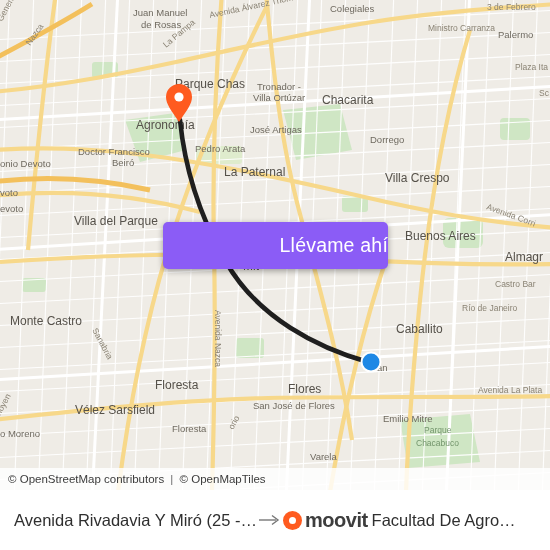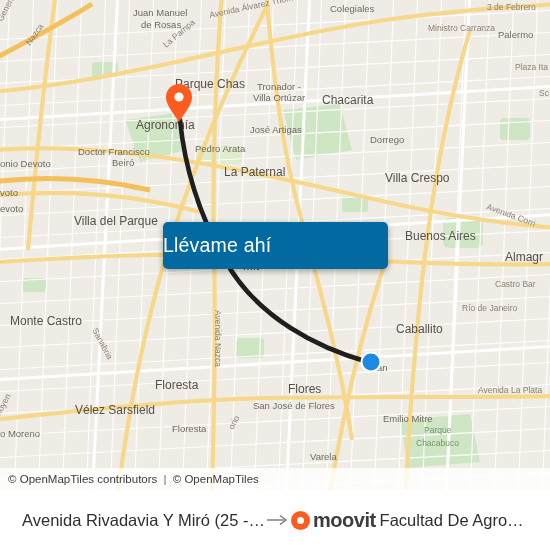--- a/index.html
+++ b/index.html
@@ -44,42 +44,42 @@
     white-space: nowrap;
   }
   #attribution .sep { padding: 0 3px; color: #6d6d6d; }
   
   #cta {
     position: absolute;
     left: 163px;
     top: 222px;
     width: 225px;
     height: 47px;
-    background: #0369a1;
+    background: #8b5cf6;
     border-radius: 5px;
     box-shadow: 0 2px 6px rgba(0,0,0,0.35);
     color: #ffffff;
     font-size: 19.5px;
-    text-align: left;
+    text-align: right;
     line-height: 47px;
     letter-spacing: 0.2px;
     cursor: pointer;
   }
   
   #bottombar {
     position: absolute;
     left: 0;
     top: 490px;
     width: 550px;
     height: 60px;
     background: #ffffff;
     display: flex;
     align-items: center;
     justify-content: space-between;
-    padding: 0 10px 0 22px;
+    padding: 0 10px 0 14px;
     border-top: 1px solid #ffffff;
   }
   #route-label {
     font-size: 16.5px;
     color: #2f2f2f;
     white-space: nowrap;
     overflow: hidden;
     text-overflow: ellipsis;
     max-width: 250px;
   }
@@ -312,21 +312,21 @@
       </g>
 
       <g transform="translate(179,110)">
         <path d="M0 12 C-8 0 -13 -6 -13 -13 A13 13 0 1 1 13 -13 C13 -6 8 0 0 12 Z" fill="#ff5b1f"></path>
         <circle cx="0" cy="-13" r="4.6" fill="#ffffff"></circle>
       </g>
     </svg>
 
     <div id="attribution">
       <span>©</span>
-      <span>OpenMapTiles contributors</span>
+      <span>OpenStreetMap contributors</span>
       <span class="sep">|</span>
       <span>©</span>
       <span>OpenMapTiles</span>
     </div>
 
     <div id="cta">Llévame ahí</div>
   </div>
 
   <div id="bottombar">
     <div id="route-label">Avenida Rivadavia Y Miró (25 -…</div>

